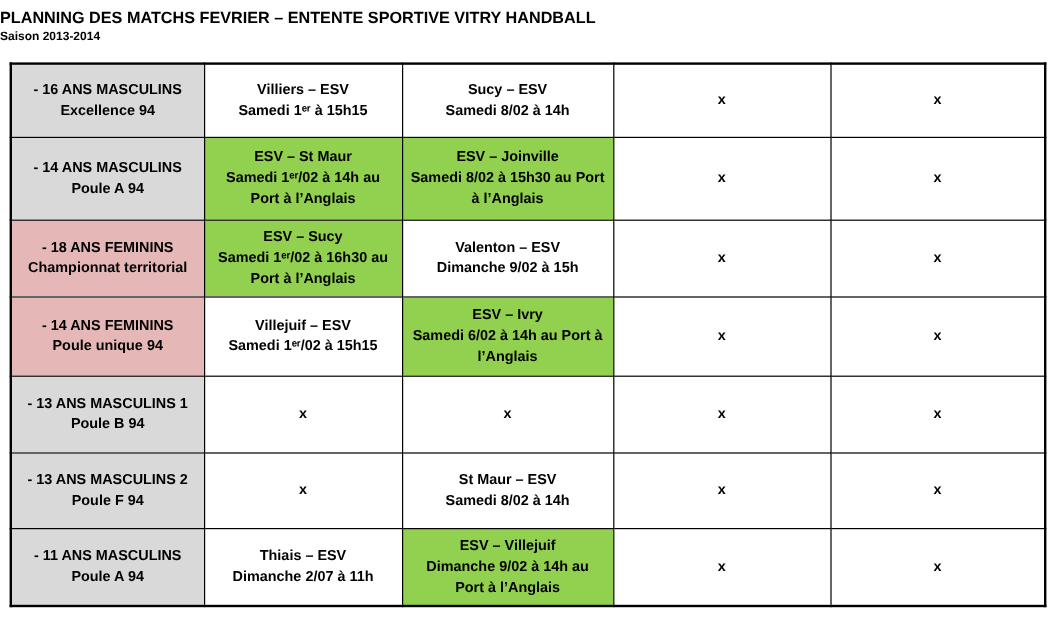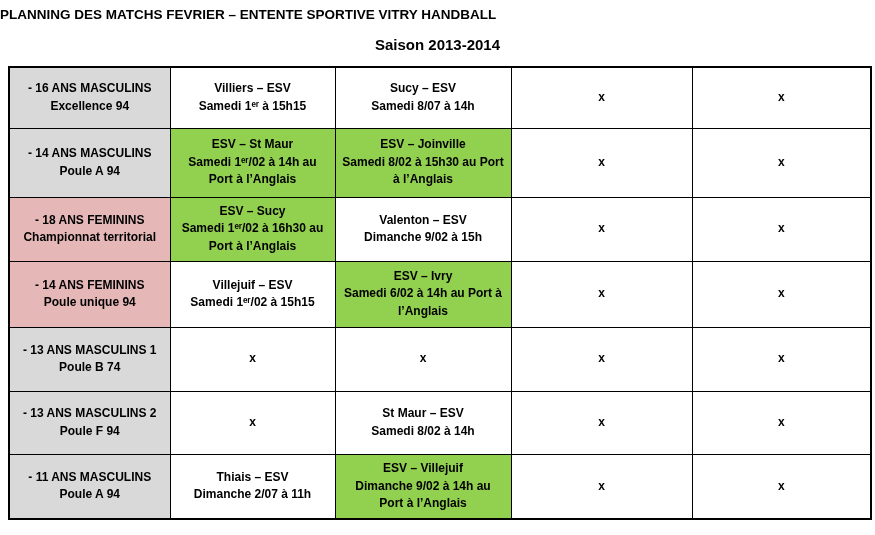--- a/index.html
+++ b/index.html
@@ -15,23 +15,21 @@
     color: #000000;
     overflow: hidden;
   }
   .title {
     text-align: left;
     padding-top: 6px;
     font-size: 13.5px;
     line-height: 17px;
   }
   .subtitle {
-    text-align: center;
-    margin-top: 14px;
-    font-size: 15px;
+    font-size: 10px;
     line-height: 15px;
   }
   table.planning {
     border-collapse: collapse;
     table-layout: fixed;
     width: 862px;
     margin: 14px 0 0 8px;
     border: 2px solid var(--color-border, #000);
   }
   table.planning td {
@@ -76,21 +74,21 @@
       <col style="width:179px">
     </colgroup>
     <tbody>
 
       <tr>
         <td data-bg="gray">- 16 ANS MASCULINS
 Excellence 94</td>
         <td data-bg="white">Villiers – ESV
 Samedi 1ᵉʳ à 15h15</td>
         <td data-bg="white">Sucy – ESV
-Samedi 8/07 à 14h</td>
+Samedi 8/02 à 14h</td>
         <td data-bg="white">x</td>
         <td data-bg="white">x</td>
       </tr>
 
       <tr>
         <td data-bg="gray">- 14 ANS MASCULINS
 Poule A 94</td>
         <td data-bg="green">ESV – St Maur
 Samedi 1ᵉʳ/02 à 14h au
 Port à l’Anglais</td>
@@ -120,21 +118,21 @@
 Samedi 1ᵉʳ/02 à 15h15</td>
         <td data-bg="green">ESV – Ivry
 Samedi 6/02 à 14h au Port à
 l’Anglais</td>
         <td data-bg="white">x</td>
         <td data-bg="white">x</td>
       </tr>
 
       <tr>
         <td data-bg="gray">- 13 ANS MASCULINS 1
-Poule B 74</td>
+Poule B 94</td>
         <td data-bg="white">x</td>
         <td data-bg="white">x</td>
         <td data-bg="white">x</td>
         <td data-bg="white">x</td>
       </tr>
 
       <tr>
         <td data-bg="gray">- 13 ANS MASCULINS 2
 Poule F 94</td>
         <td data-bg="white">x</td>

